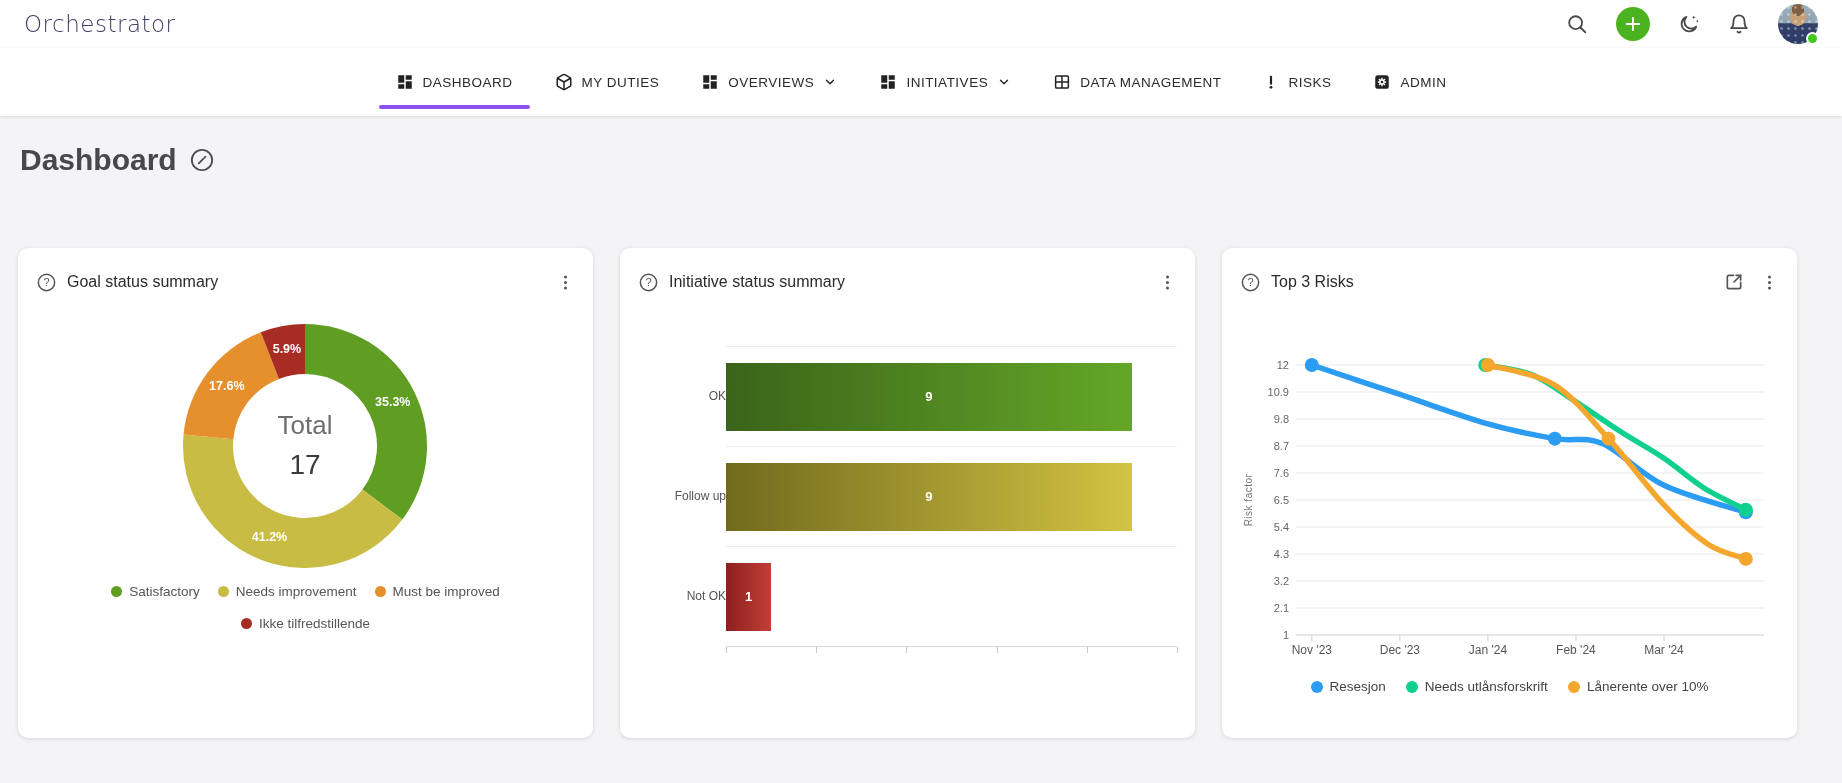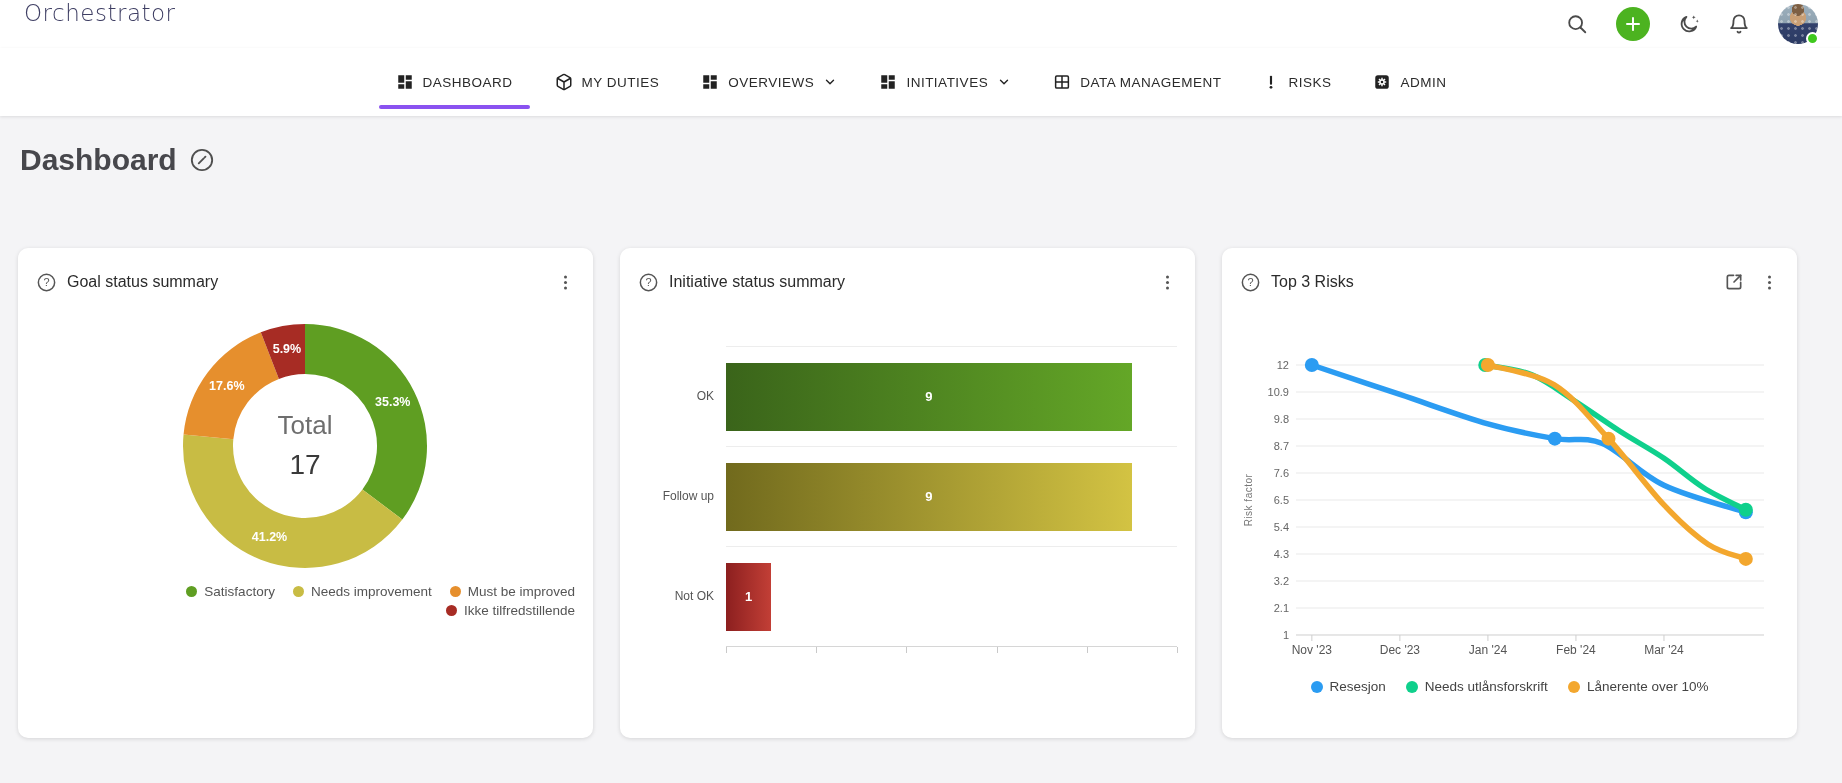--- a/index.html
+++ b/index.html
@@ -1,20 +1,20 @@
 <!DOCTYPE html>
 <html><head>
 <meta charset="utf-8">
 <style>
   * { box-sizing: border-box; margin: 0; padding: 0; }
   html,body { width:1842px; height:783px; overflow:hidden; }
   body { font-family:"Liberation Sans", sans-serif; background:#f4f4f6; color:#333; }
 
   
-  .topbar { height:48px; background:#fff; display:flex; padding:0 24px; }
+  .topbar { height:48px; background:#fff; display:flex; align-items:center; padding:0 24px; }
   .logo { font-family:"DejaVu Sans", sans-serif; font-weight:300; font-size:23px; color:#3e3e63; letter-spacing:.5px; }
   .topbar-right { margin-left:auto; display:flex; align-items:center; gap:28px; color:#4a4a4a; }
   .tb-icon { width:22px; height:22px; display:block; cursor:pointer; }
   .add-btn { width:34px; height:34px; border-radius:50%; background:#4cb320; display:flex; align-items:center; justify-content:center; cursor:pointer; }
   .avatar-wrap { position:relative; width:40px; height:40px; cursor:pointer; }
   .avatar { width:40px; height:40px; border-radius:50%;
     background-image:
       radial-gradient(rgba(255,255,255,.35) 1.1px, transparent 1.6px),
       radial-gradient(circle at 50% 14%, #7d5f43 0 15%, transparent 16%),
       radial-gradient(circle at 50% 34%, #c99f75 0 24%, transparent 25%),
@@ -33,29 +33,29 @@
   .page-title { font-size:30px; font-weight:bold; color:#47474c; }
   .cards { display:flex; gap:27px; margin:71px 18px 0 18px; }
   .card { width:575px; height:490px; background:#fff; border-radius:10px; box-shadow:0 1px 4px rgba(0,0,0,.13); padding:14px 18px; }
   .card-header { display:flex; align-items:center; gap:10px; height:40px; }
   .card-title { font-size:16px; color:#2b2b2b; }
   .card-actions { margin-left:auto; display:flex; align-items:center; gap:16px; color:#555; }
   .card-actions svg { cursor:pointer; display:block; }
 
   
   .donut-box { margin-top:8px; }
-  .pie-legend { margin-top:2px; display:flex; flex-direction:column; align-items:flex-end; gap:4px; }
+  .pie-legend { margin-top:2px; display:flex; flex-direction:column; align-items:center; gap:17px; }
   .pie-legend-row { display:flex; justify-content:center; gap:18px; }
   .legend-item { display:flex; align-items:center; gap:7px; font-size:13.5px; color:#555; cursor:pointer; }
   .legend-dot { width:11px; height:11px; border-radius:50%; }
 
   
   .bar-chart { margin-top:44px; }
   .bar-row { display:flex; height:100px; }
-  .bar-label { width:88px; display:flex; align-items:center; justify-content:flex-end; padding-right:12px; font-size:12px; color:#555; }
+  .bar-label { width:88px; display:flex; align-items:center; justify-content:flex-end; font-size:12px; color:#555; }
   .bar-track { flex:1; border-top:1px solid #ededed; display:flex; align-items:center; }
   .bar { height:68px; display:flex; align-items:center; justify-content:center; }
   .bar-value { color:#fff; font-size:13px; font-weight:bold; }
   .bar-axis { margin-left:88px; border-top:1px solid #d6d6d6; position:relative; height:8px; }
   .bar-axis i { position:absolute; top:0; width:1px; height:6px; background:#c9c9c9; }
 
   
   .line-box { margin-top:49px; }
   .line-legend { display:flex; justify-content:center; gap:20px; margin-top:16px; }
   svg { font-family:"Liberation Sans", sans-serif; }

